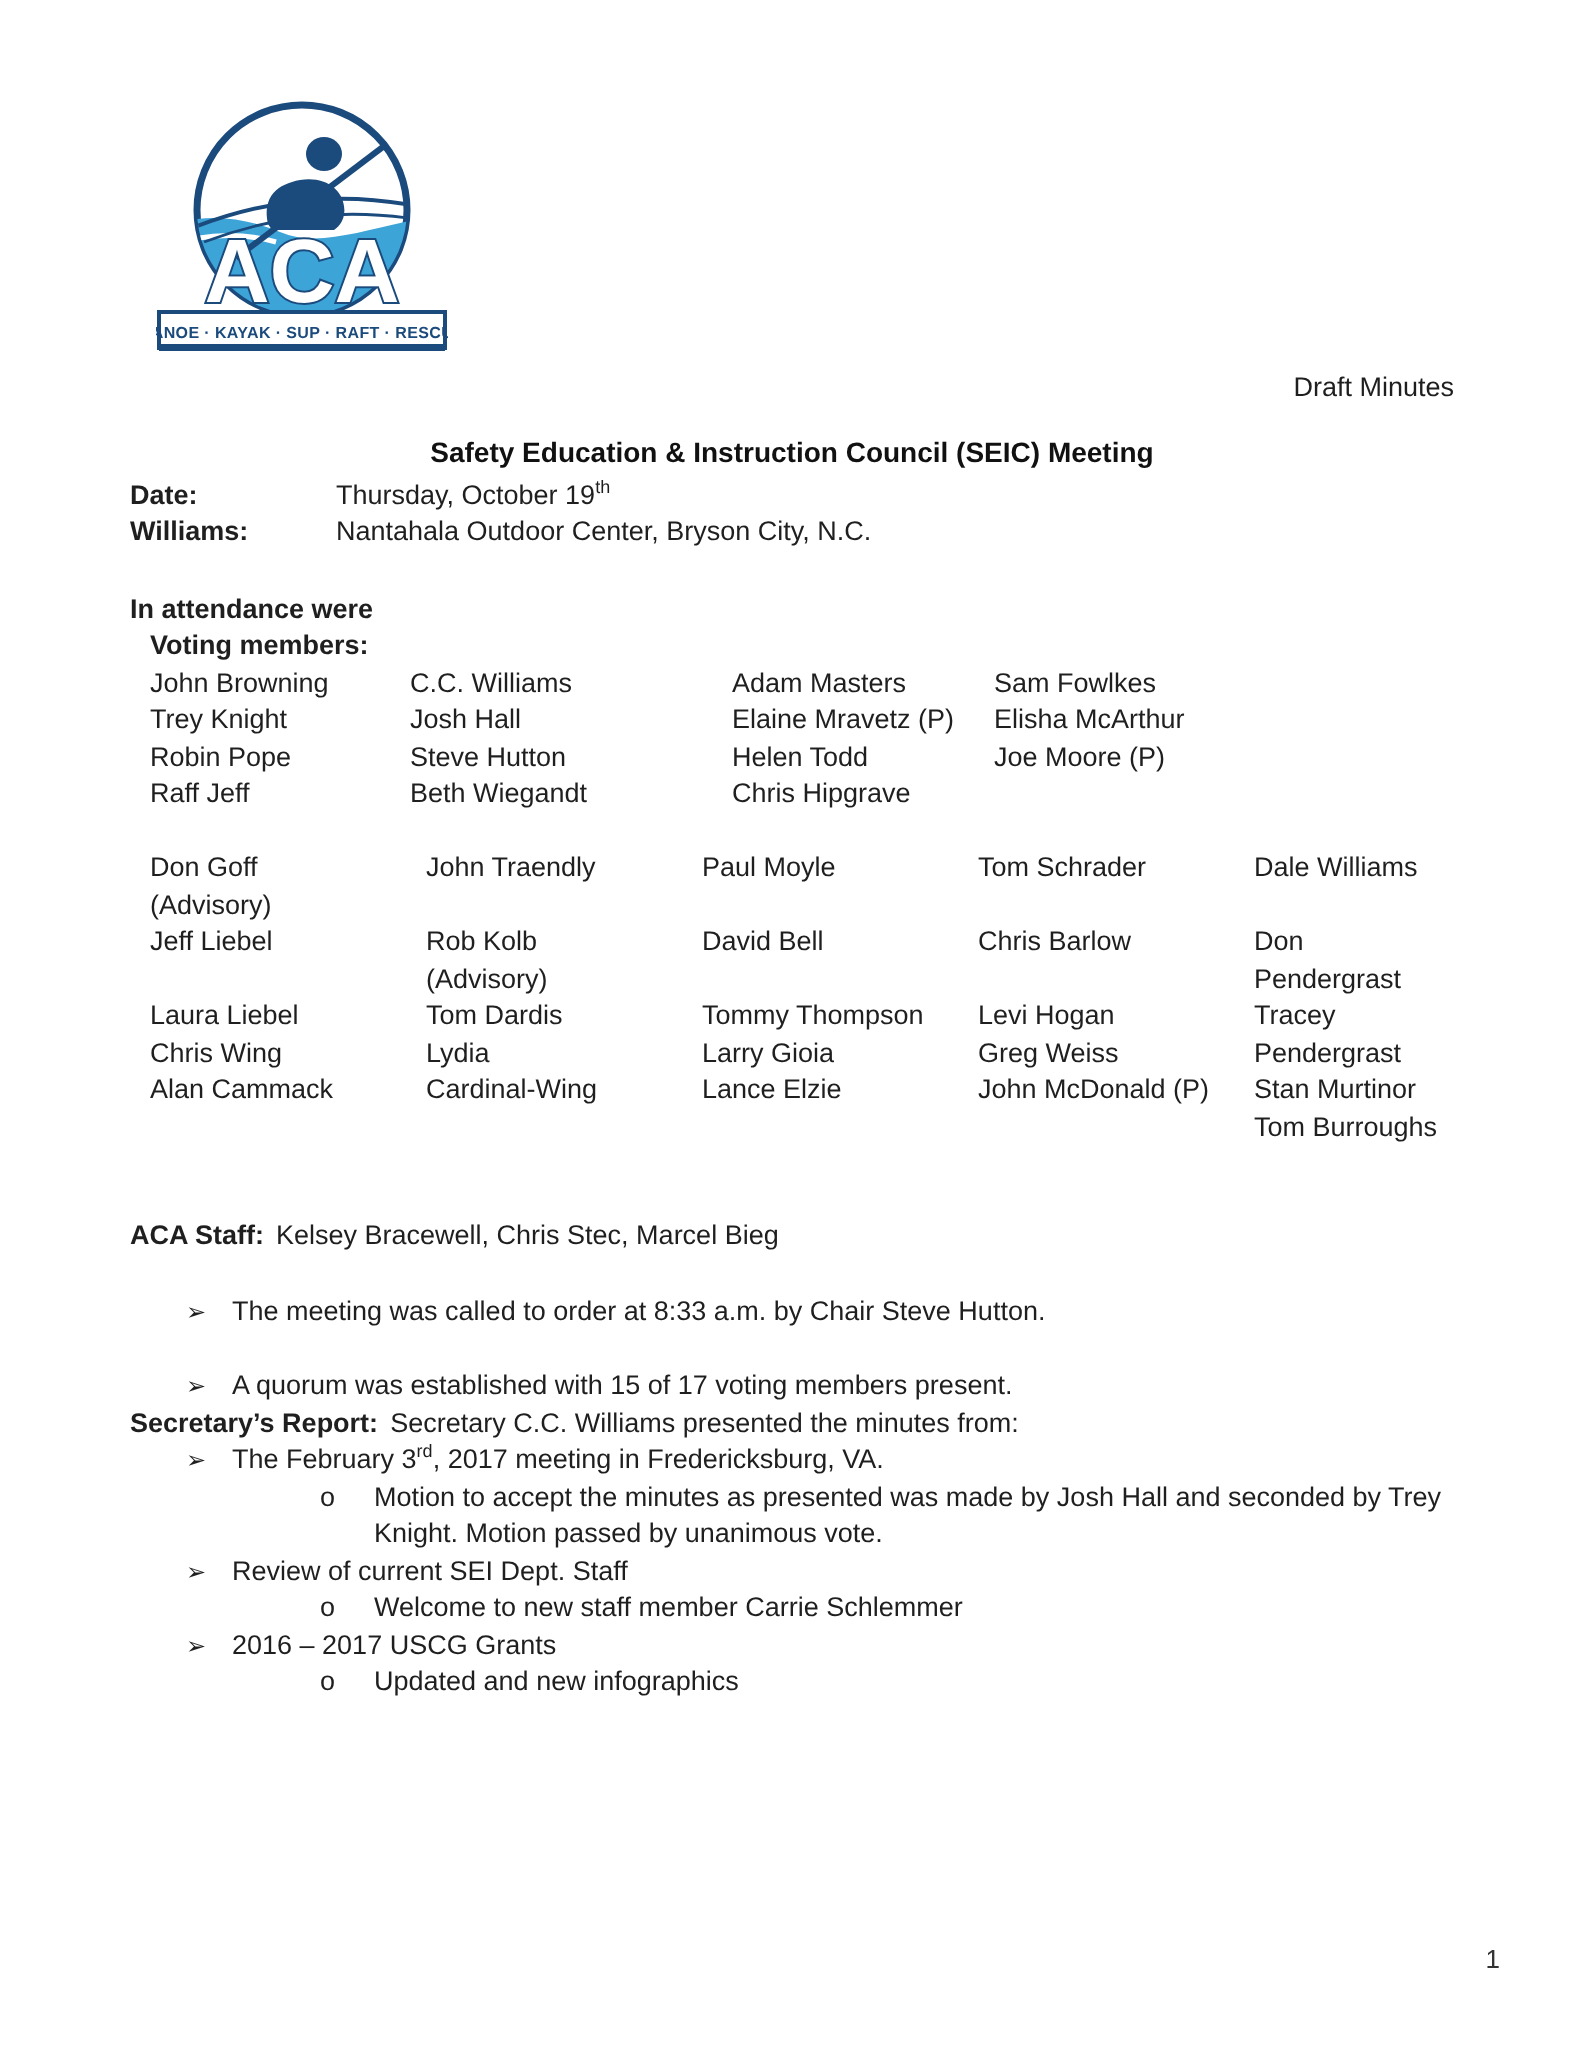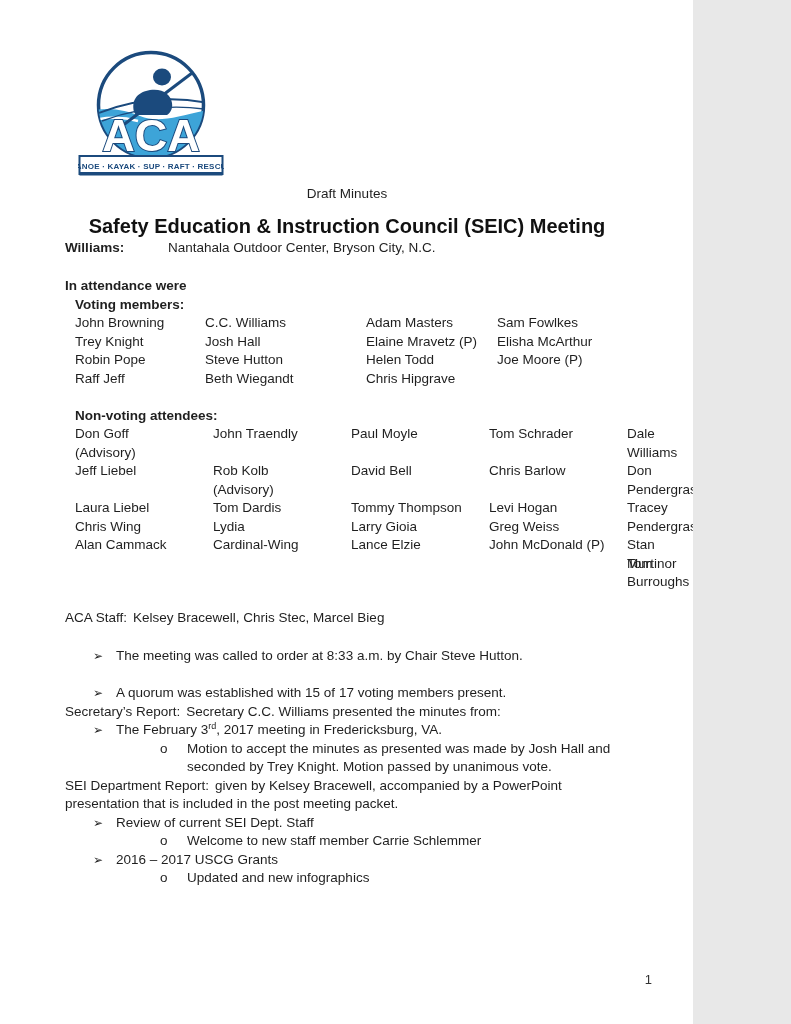--- a/index.html
+++ b/index.html
@@ -1,42 +1,42 @@
 <!DOCTYPE html>
 <html><head>
 <meta charset="utf-8">
 <style>
   * { margin: 0; padding: 0; box-sizing: border-box; }
   html, body { background: #e8e8e8; }
   .page {
     position: relative;
-    width: 693px;
+    width: 791px;
     height: 1024px;
     background: #ffffff;
     font-family: "Liberation Sans", "DejaVu Sans", sans-serif;
     font-size: 13.5px;
     line-height: 18.5px;
     color: #1f1f1f;
     overflow: hidden;
   }
   .logo-wrap {
     position: absolute;
     left: 78px;
     top: 48px;
     width: 146px;
     height: 130px;
   }
   .content {
     padding: 185px 64px 0 65px;
   }
   .bold { font-weight: 700; }
-  .doc-type { text-align: center; }
+  .doc-type { text-align: right; }
   .doc-title {
     text-align: center;
-    font-size: 20px;
+    font-size: 14px;
     line-height: 26px;
     font-weight: 700;
     margin-top: 9px;
     color: #111;
   }
   .meta-row { display: flex; }
   .meta-row:first-of-type { margin-top: 23px; }
   .meta-label { display: inline-block; width: 103px; font-weight: 700; }
   sup { font-size: 9px; vertical-align: super; line-height: 0; }
   .attendance-heading { margin-top: 20px; }
@@ -46,21 +46,21 @@
     grid-template-columns: 130px 161px 131px auto;
     grid-auto-rows: 18.5px;
   }
   .grid-nonvoting {
     display: grid;
     grid-template-columns: 138px 138px 138px 138px auto;
     grid-auto-rows: 18.5px;
   }
   .spacer-line { height: 18.5px; }
   .staff-line { margin-top: 36px; }
-  .inline-label { font-weight: 400; margin-right: 6px; }
+  .inline-label { font-weight: 700; margin-right: 6px; }
   .bullet { display: flex; }
   .bullet.l1 { padding-left: 28px; }
   .bullet.l1 .marker { flex: none; width: 23px; font-size: 12px; }
   .bullet.l2 { padding-left: 95px; }
   .bullet.l2 .marker { flex: none; width: 27px; }
   .mt-blank { margin-top: 19px; }
   .mt-section { }
   .page-number {
     position: absolute;
     top: 971px;
@@ -106,20 +106,24 @@
       <text x="73" y="121" text-anchor="middle" font-size="8" font-weight="bold" font-family="Liberation Sans, DejaVu Sans, sans-serif" letter-spacing="0.2" fill="#1b4a7d">CANOE · KAYAK · SUP · RAFT · RESCUE</text>
     </svg>
   </div>
 
   <div class="content">
 
     <div class="doc-type">Draft Minutes</div>
 
     <div class="doc-title">Safety Education &amp; Instruction Council (SEIC) Meeting</div>
 
+    <div class="meta-row">
+      <span class="meta-label">Date:</span>
+      <span><span>Thursday, October 19</span><sup>th</sup></span>
+    </div>
     <div class="meta-row">
       <span class="meta-label">Williams:</span>
       <span>Nantahala Outdoor Center, Bryson City, N.C.</span>
     </div>
 
     <div class="attendance-heading bold">In attendance were</div>
 
     <div class="indent-block">
       <div class="bold">Voting members:</div>
 
@@ -137,21 +141,20 @@
         <span>Helen Todd</span>
         <span>Joe Moore (P)</span>
         <span>Raff Jeff</span>
         <span>Beth Wiegandt</span>
         <span>Chris Hipgrave</span>
         <span></span>
       </div>
 
       <div class="spacer-line"></div>
 
-      <div class="bold">Non-voting attendees:</div>
 
       <div class="grid-nonvoting">
         <span>Don Goff</span>
         <span>John Traendly</span>
         <span>Paul Moyle</span>
         <span>Tom Schrader</span>
         <span>Dale Williams</span>
         <span>(Advisory)</span>
         <span></span>
         <span></span>
@@ -208,23 +211,20 @@
     </div>
     <div class="bullet l1">
       <span class="marker">➢</span>
       <span><span>The February 3</span><sup>rd</sup><span>, 2017 meeting in Fredericksburg, VA.</span></span>
     </div>
     <div class="bullet l2">
       <span class="marker">o</span>
       <span>Motion to accept the minutes as presented was made by Josh Hall and seconded by Trey Knight. Motion passed by unanimous vote.</span>
     </div>
 
-    <div class="mt-section">
-      <span class="inline-label">SEI Department Report:</span><span>given by Kelsey Bracewell, accompanied by a PowerPoint presentation that is included in the post meeting packet.</span>
-    </div>
     <div class="bullet l1">
       <span class="marker">➢</span>
       <span>Review of current SEI Dept. Staff</span>
     </div>
     <div class="bullet l2">
       <span class="marker">o</span>
       <span>Welcome to new staff member Carrie Schlemmer</span>
     </div>
     <div class="bullet l1">
       <span class="marker">➢</span>

